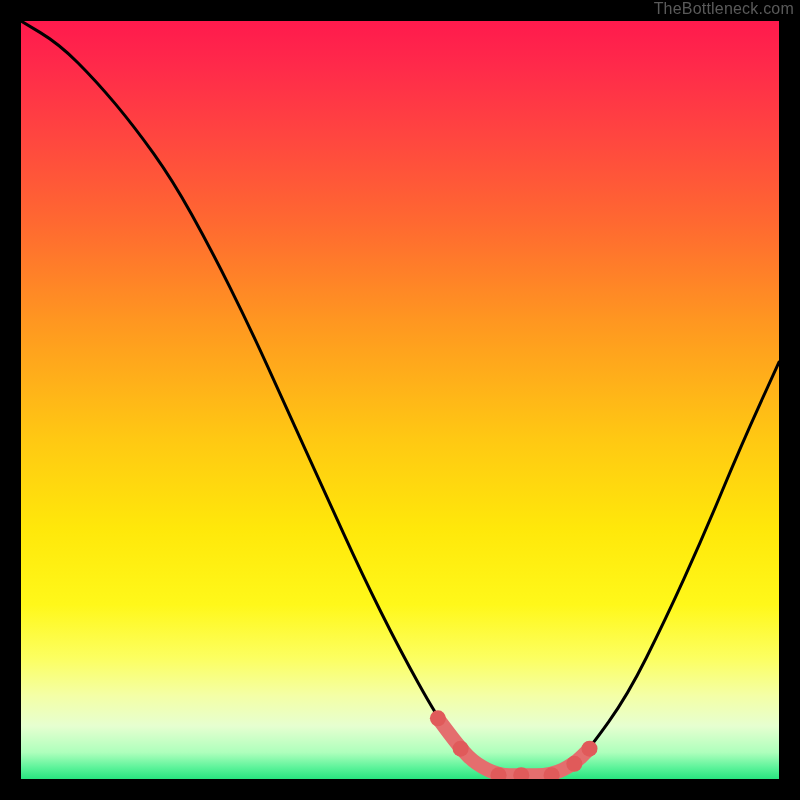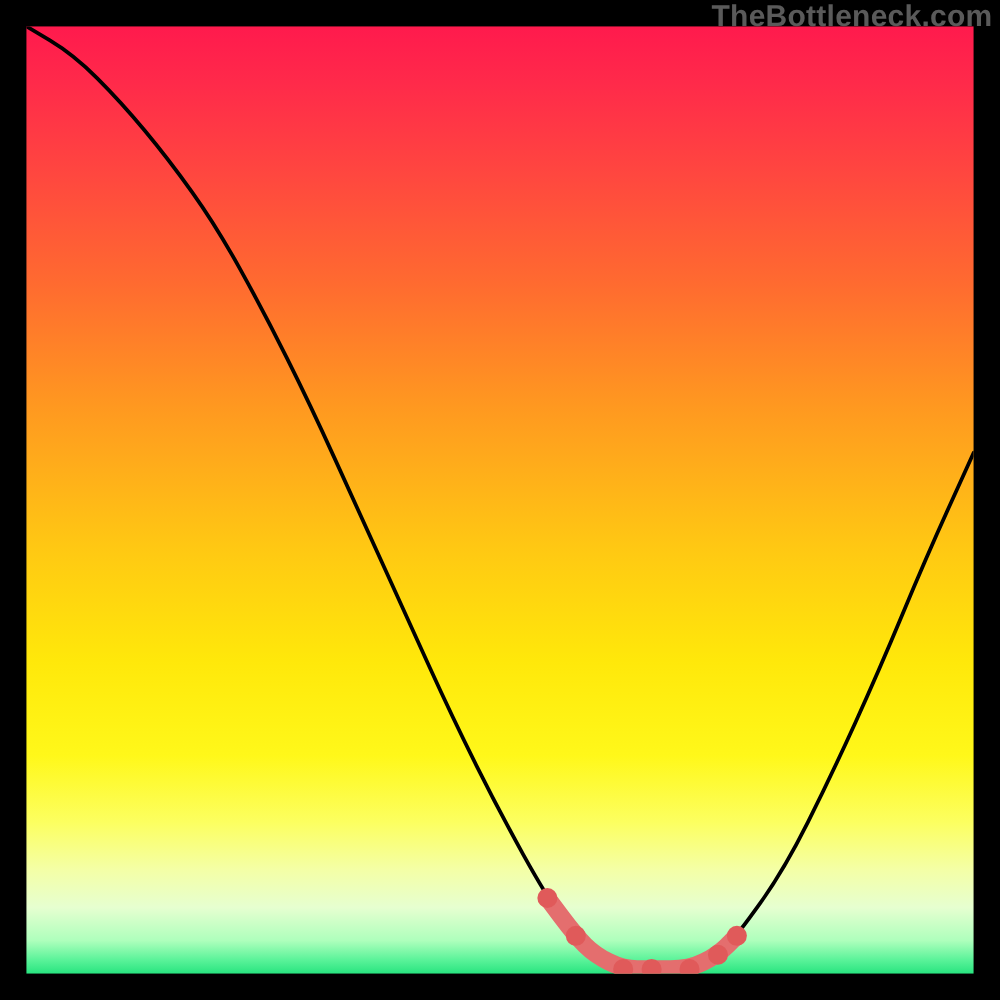--- a/index.html
+++ b/index.html
@@ -49,22 +49,22 @@
       #aeffbc 96.5%,
       #5cf39a 98.5%,
       #28e47f 100%
     );
   }
   .watermark {
     position: absolute;
     top: 0px;
     right: 6px;
     color: #5a5a5a;
-    font-size: 24px;
-    font-weight: 700;
+    font-size: 16px;
+    font-weight: 400;
     letter-spacing: 0.2px;
     user-select: none;
   }
   svg.curves {
     position: absolute;
     left: 0;
     top: 0;
     width: 758px;
     height: 758px;
   }

